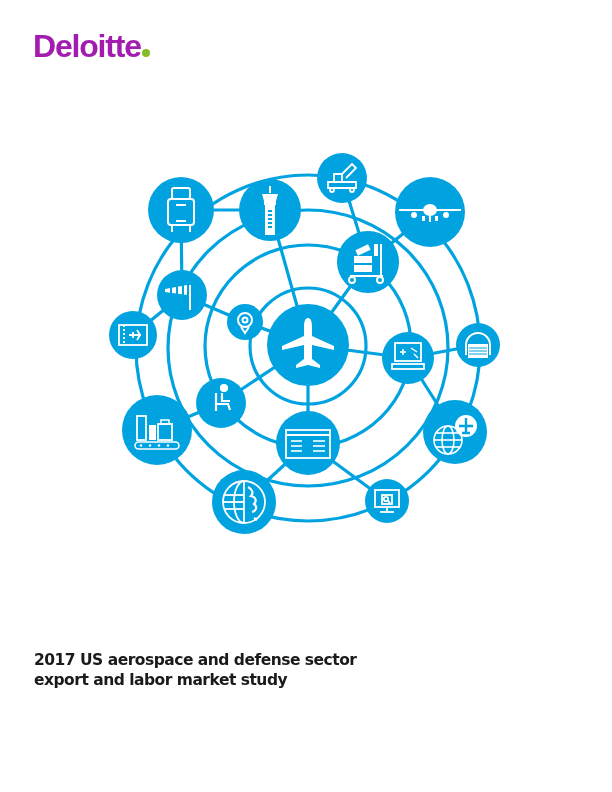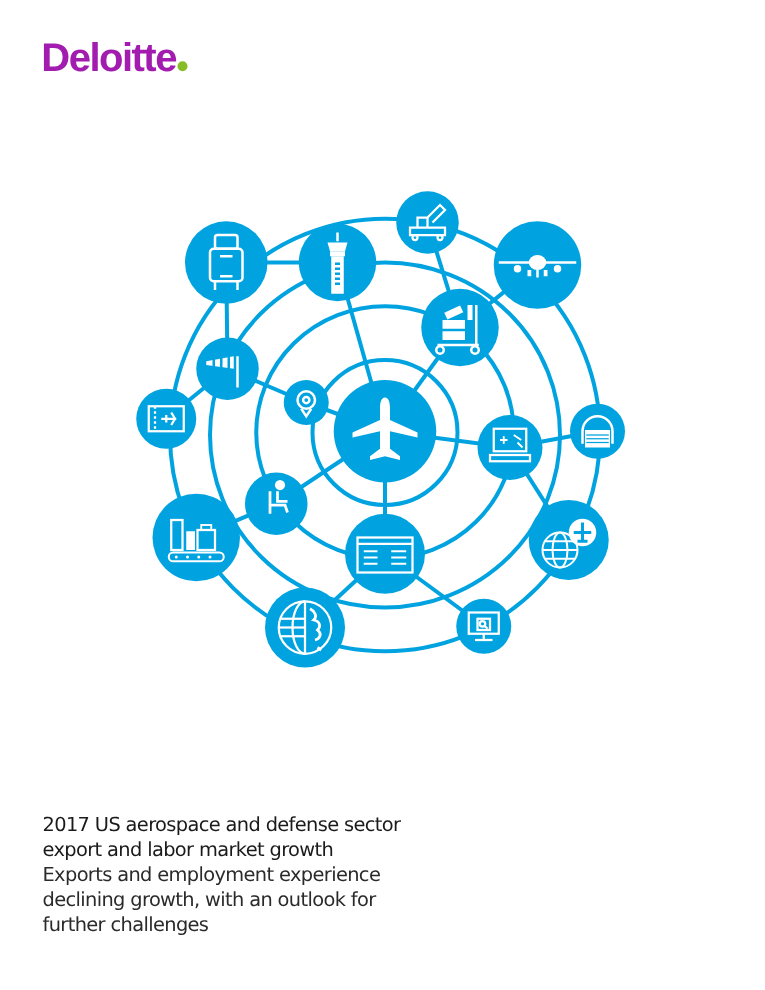--- a/index.html
+++ b/index.html
@@ -1,21 +1,21 @@
 <!DOCTYPE html>
 <html><head>
 <meta charset="utf-8">
 <style>
   html, body { margin: 0; padding: 0; background: #ffffff; }
   body { width: 612px; height: 792px; position: relative; overflow: hidden; font-family: "DejaVu Sans", sans-serif; }
   .logo { position: absolute; left: 33px; top: 30px; font-family: "Liberation Sans", sans-serif; font-weight: bold; font-size: 32px; letter-spacing: -1.2px; color: #a21caf; line-height: 1; }
   .logo .dot { display: inline-block; width: 8px; height: 8px; border-radius: 50%; background: #86BC25; margin-left: 1px; vertical-align: baseline; }
   .art { position: absolute; left: 0; top: 0; width: 612px; height: 792px; }
   .title-block { position: absolute; left: 34px; top: 650px; width: 420px; color: #1a1a1a; }
-  .title { font-family: "DejaVu Sans", sans-serif; font-weight: normal; font-size: 15.5px; line-height: 20px; letter-spacing: -0.5px; margin: 0; }
+  .title { font-family: "DejaVu Sans", sans-serif; font-weight: bold; font-size: 15.5px; line-height: 20px; letter-spacing: -0.5px; margin: 0; }
   .subtitle { font-family: "DejaVu Sans", sans-serif; font-weight: normal; font-size: 15.5px; line-height: 20px; letter-spacing: -0.5px; margin: 0; color: #2a2a2a; }
 </style>
 </head>
 <body>
 
 <div class="logo"><span>Deloitte</span><span class="dot"></span></div>
 
 <svg class="art" viewBox="0 0 612 792" xmlns="http://www.w3.org/2000/svg">
   <g fill="none" stroke="#00A3E0" stroke-width="3.2">
     <ellipse cx="308" cy="346" rx="58" ry="58"></ellipse>
@@ -246,20 +246,15 @@
       <rect x="382" y="495" width="10" height="9"></rect>
       <circle cx="386" cy="499" r="2.2"></circle>
       <line x1="388" y1="501" x2="390" y2="503"></line>
     </g>
   </g>
 </svg>
 
 <div class="title-block">
   <p class="title">
     <span>2017 US aerospace and defense sector</span><br>
-    <span>export and labor market growth</span>
-  </p>
-  <p class="subtitle">
-    <span>Exports and employment experience</span><br>
-    <span>declining growth, with an outlook for</span><br>
-    <span>further challenges</span>
+    <span>export and labor market study</span>
   </p>
 </div>
 
 </body></html>

